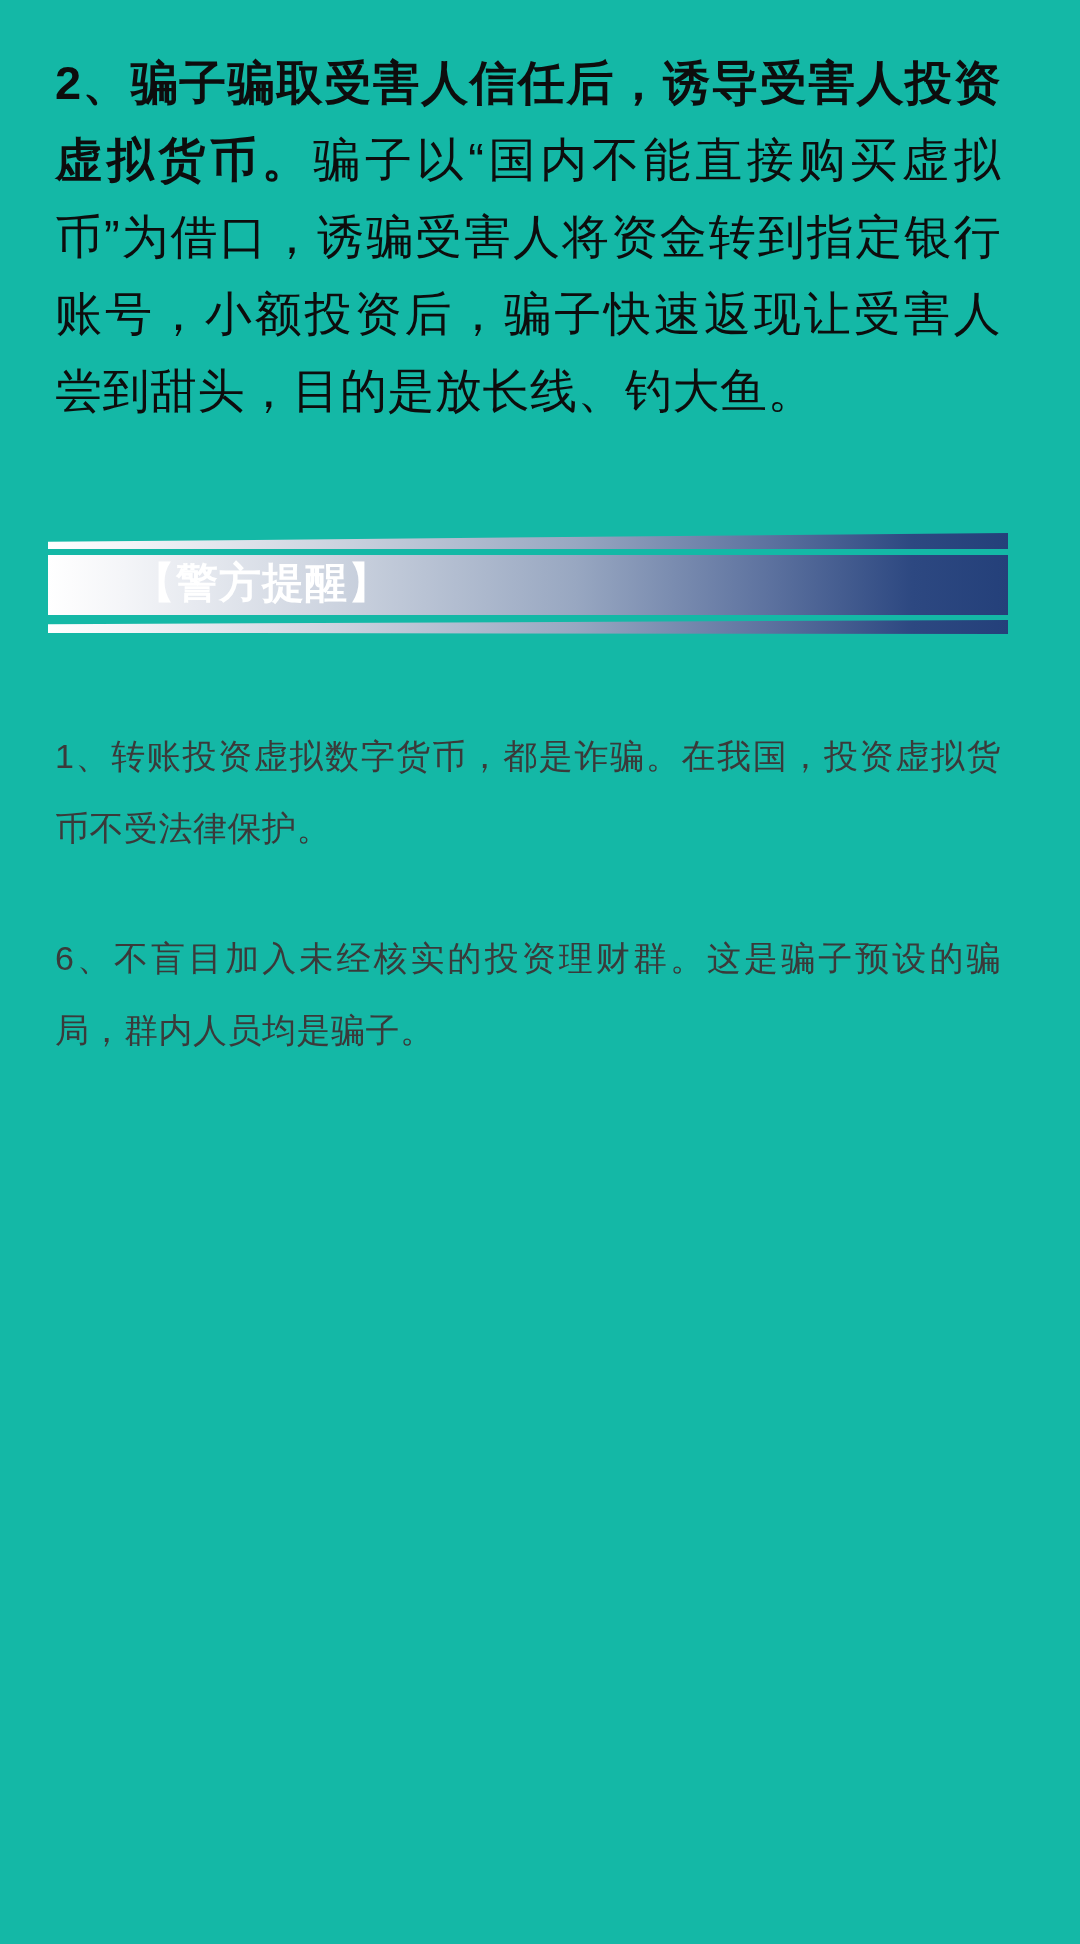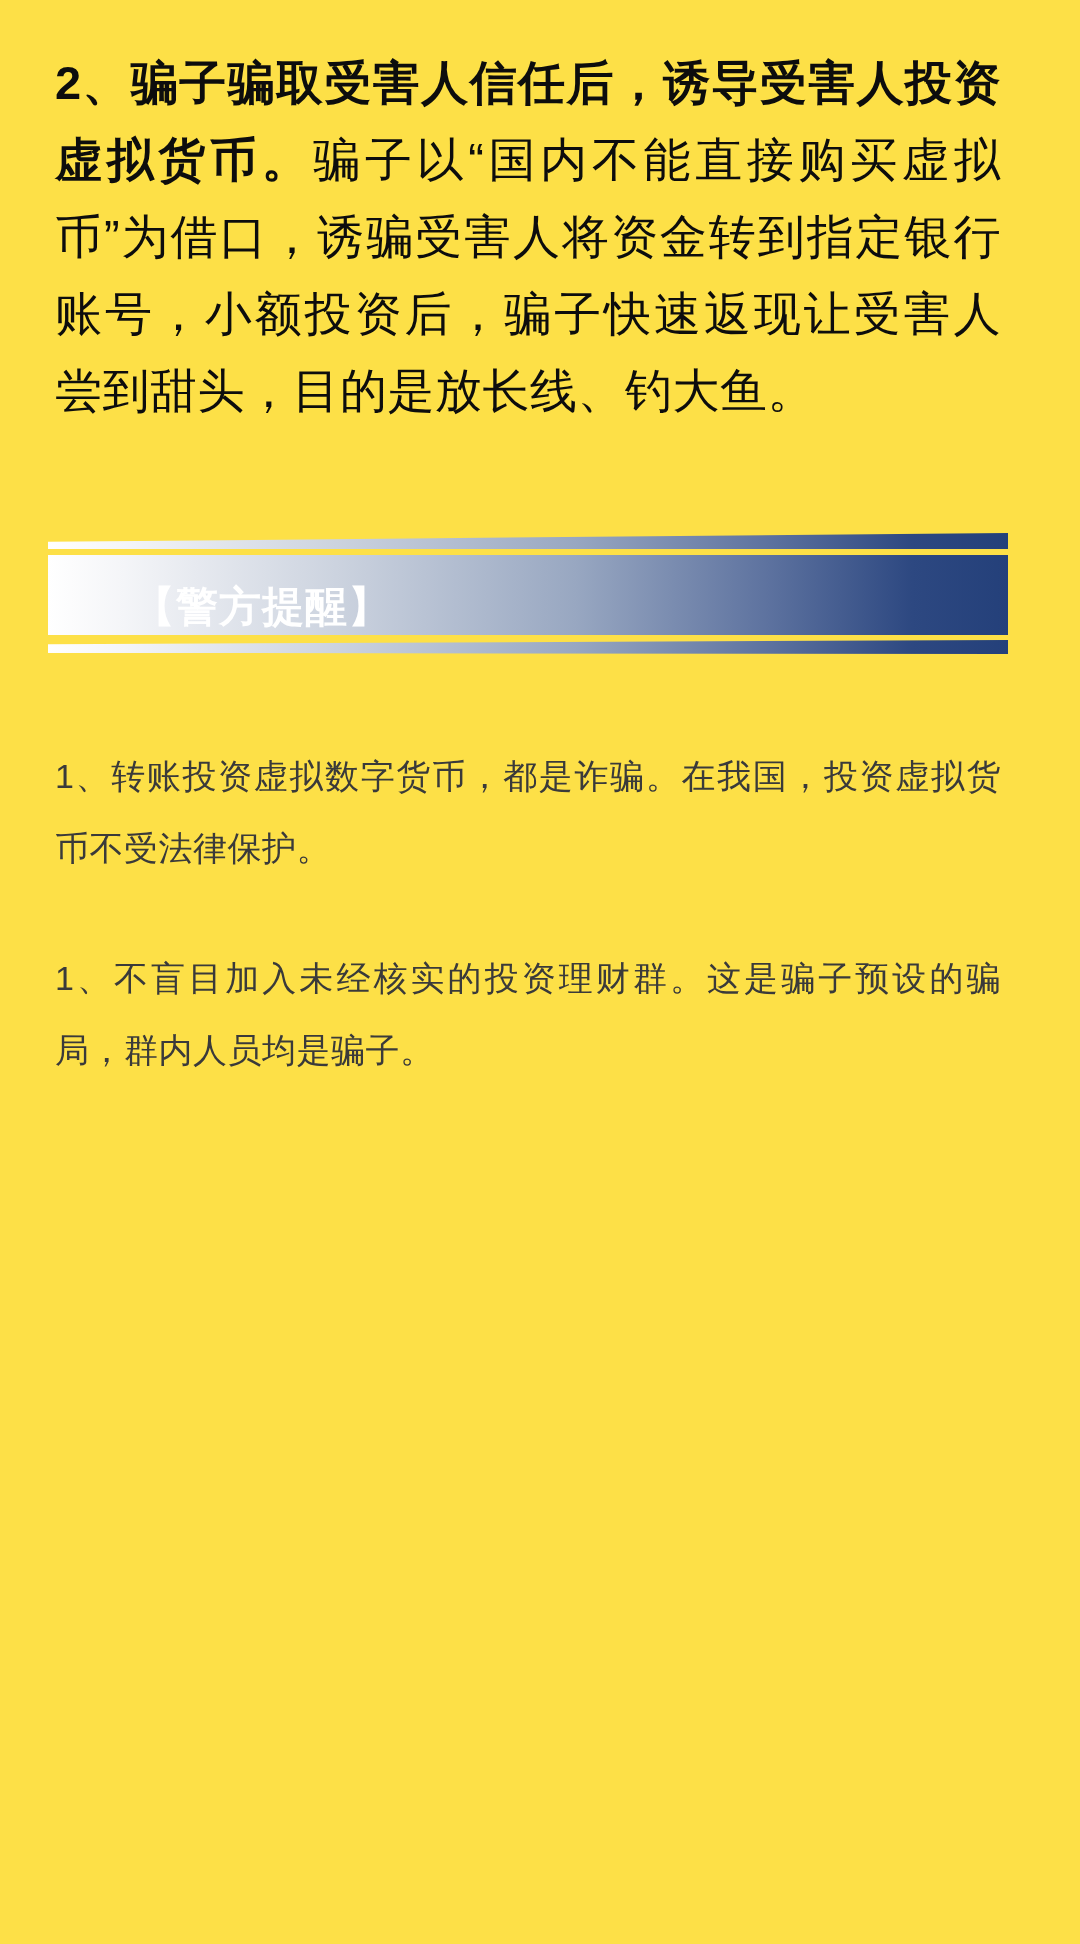--- a/index.html
+++ b/index.html
@@ -5,21 +5,21 @@
   html, body {
     margin: 0;
     padding: 0;
     background: #ffffff;
   }
   .page {
     width: 1080px;
     min-height: 1944px;
     box-sizing: border-box;
     padding: 44px 79px 40px 55px;
-    background: #fde047;
+    background: #14b8a6;
     font-family: "Liberation Sans", "DejaVu Sans", sans-serif;
     overflow: hidden;
   }
   .para {
     margin: 0 0 104px 0;
     font-size: 47px;
     line-height: 77px;
     color: #0d0d0d;
     text-align: justify;
     letter-spacing: 0.5px;
@@ -42,26 +42,26 @@
   .strip-top {
     clip-path: polygon(0 55%, 100% 0, 100% 100%, 0 100%);
     margin-bottom: 6px;
   }
   .strip-bottom {
     height: 14px;
     clip-path: polygon(0 30%, 100% 0, 100% 100%, 0 92%);
     margin-top: 5px;
   }
   .band {
-    height: 80px;
+    height: 60px;
     background: linear-gradient(90deg,
       #ffffff 0%, #f4f5f8 8%, #ccd3df 30%, #98a7c1 55%,
       #5d729f 75%, #2d4881 90%, #24407a 100%);
     display: flex;
-    align-items: flex-end;
+    align-items: flex-start;
   }
   .band-label {
     color: #ffffff;
     font-weight: 700;
     font-size: 42px;
     padding-left: 85px;
     letter-spacing: 1px;
     white-space: nowrap;
   }
   .tip {
@@ -91,15 +91,15 @@
     <div class="strip strip-top"></div>
     <div class="band">
       <span class="band-label">【警方提醒】</span>
     </div>
     <div class="strip strip-bottom"></div>
   </div>
 
   <p class="tip tip-1">1、转账投资虚拟数字货币，都是诈骗。在我国，投资虚拟货币不受法律保护。</p>
 
 
-  <p class="tip tip-last">1、不盲目加入未经核实的投资理财群。这是骗子预设的骗局，群内人员均是骗子。</p>
+  <p class="tip tip-last">6、不盲目加入未经核实的投资理财群。这是骗子预设的骗局，群内人员均是骗子。</p>
 
 </div>
 
 </body></html>

